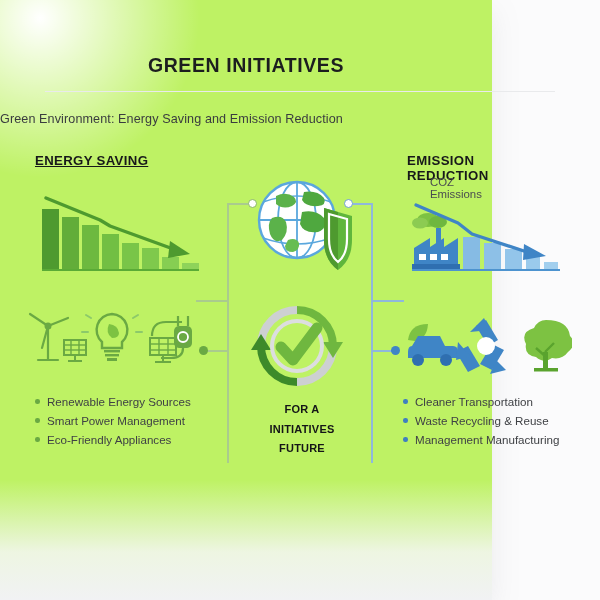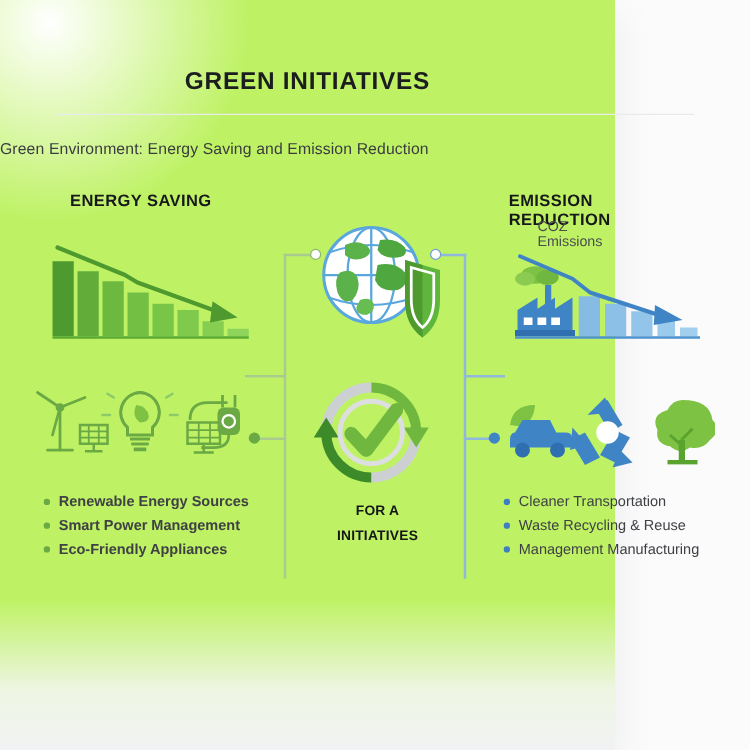--- a/index.html
+++ b/index.html
@@ -76,38 +76,38 @@
   }
 
   
   .section-heading {
     position: absolute;
     font-size: 13.2px;
     font-weight: bold;
     color: #17181a;
     letter-spacing: 0.35px;
   }
-  #heading-energy { left: 56px; top: 153px; }
+  #heading-energy { left: 35px; top: 153px; text-decoration: underline; }
   #heading-emission { left: 407px; top: 153px; }
   #emission-subheading {
     position: absolute;
     left: 430px;
     top: 176px;
     font-size: 11.4px;
     color: #4a4c50;
   }
 
   
   .bullet-list {
     position: absolute;
     list-style: none;
     margin: 0;
     padding: 0;
   }
-  #bullets-energy { left: 33px; top: 392px; font-weight: bold; }
+  #bullets-energy { left: 33px; top: 392px; }
   #bullets-emission { left: 401px; top: 392px; }
   .bullet-item {
     position: relative;
     padding-left: 14px;
     font-size: 11.6px;
     line-height: 19px;
     color: #3f4145;
     white-space: nowrap;
   }
   .bullet-dot {
@@ -354,20 +354,21 @@
   <div class="connector-line h-left-low"></div>
   <div class="connector-line h-right-low"></div>
   <div class="node-hollow" id="node-globe-left"></div>
   <div class="node-hollow" id="node-globe-right"></div>
   <div class="node-filled" id="node-icons-left"></div>
   <div class="node-filled" id="node-icons-right"></div>
 
   <div id="center-statement">
     <div>FOR A</div>
     <div>INITIATIVES</div>
+    <div>FUTURE</div>
   </div>
 
   <ul class="bullet-list" id="bullets-energy">
     <li class="bullet-item">
       <span class="bullet-dot"></span>
       <span>Renewable Energy Sources</span>
     </li>
     <li class="bullet-item">
       <span class="bullet-dot"></span>
       <span>Smart Power Management</span>

